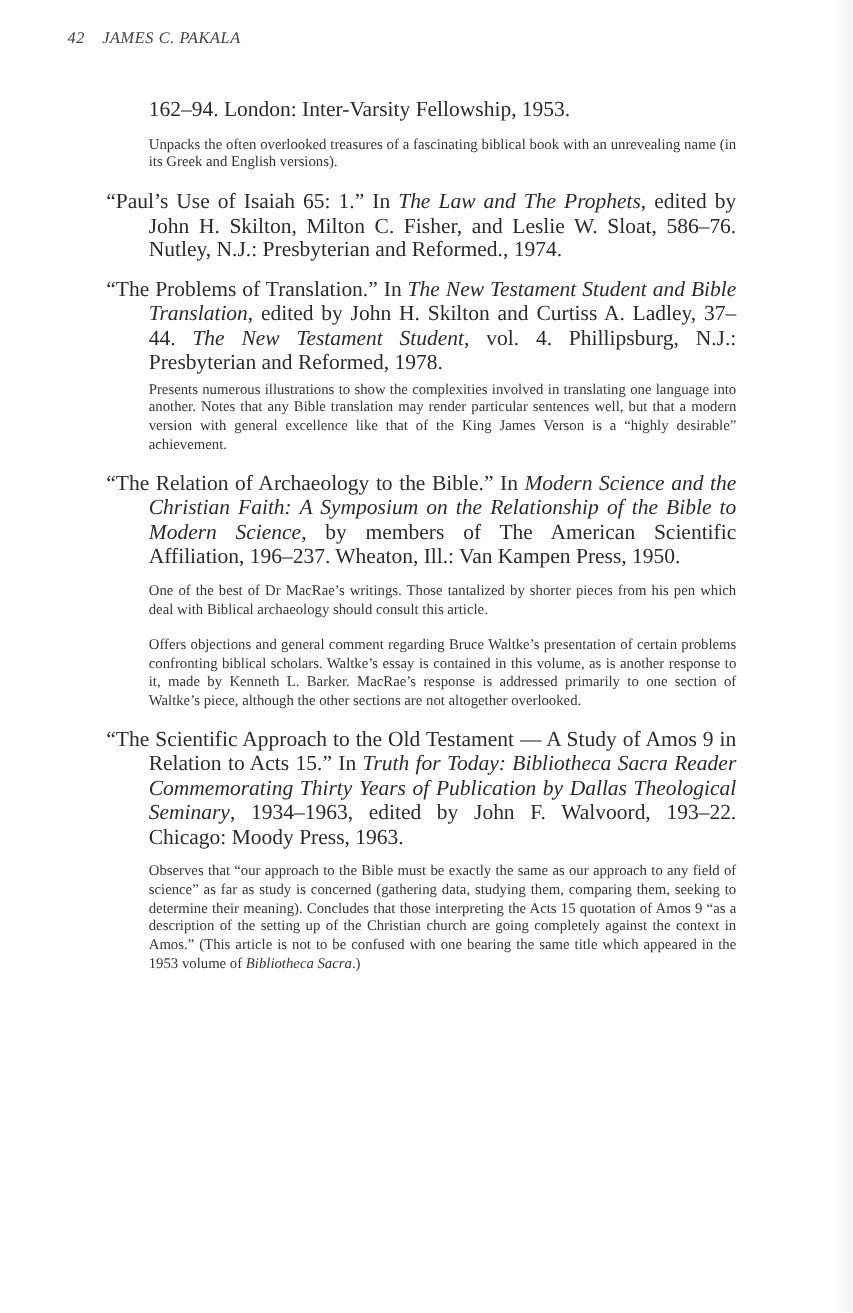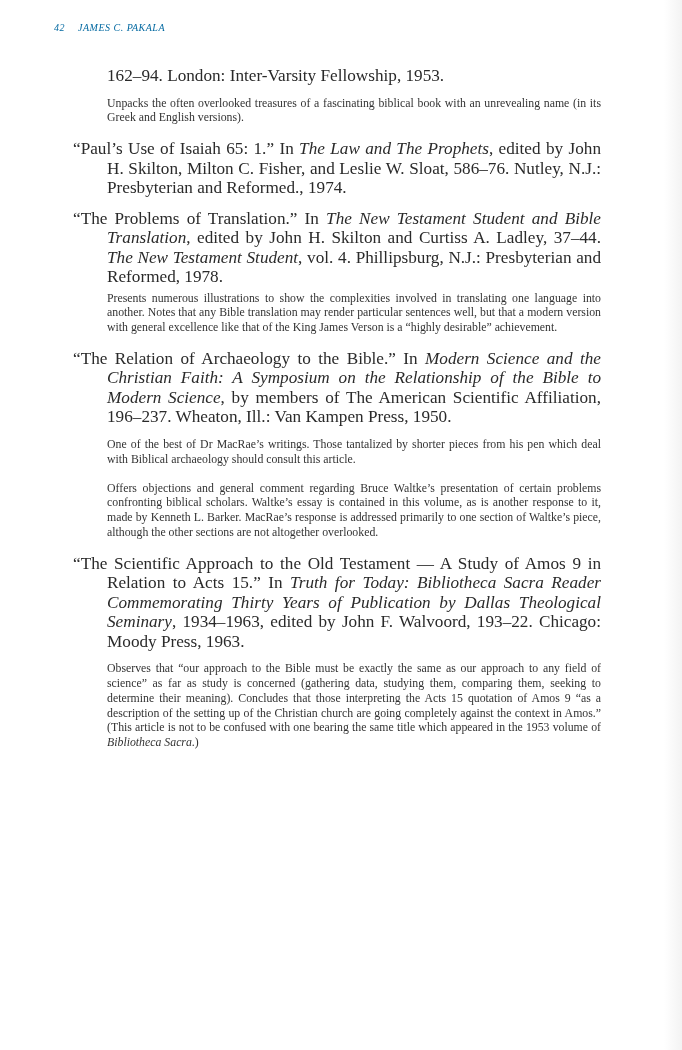--- a/index.html
+++ b/index.html
@@ -9,28 +9,28 @@
     font-family: "Liberation Serif", "DejaVu Serif", serif;
     color: #2a2a2a;
     position: relative;
   }
   .page-edge {
     position: absolute; right: 0; top: 0; width: 18px; height: 100%;
     background: linear-gradient(to right, #ffffff, #f3f3f3);
   }
   .running-head {
     position: absolute; left: 54px; top: 22px;
-    font-style: italic; font-size: 10px; letter-spacing: 0.5px;
-    color: #0369a1;
+    font-style: italic; font-size: 13px; letter-spacing: 0.5px;
+    color: #404040;
   }
   .running-head .pg { margin-right: 10px; }
   .content {
     position: absolute; left: 73px; top: 66px; width: 528px;
   }
-  .entry { margin: 0; }
+  .entry { margin: 12px; }
   .citation {
     font-size: 17.2px; line-height: 19.5px;
     text-align: justify;
     padding-left: 34px; text-indent: -34px;
     margin: 0;
   }
   .citation.cont { padding-left: 34px; text-indent: 0; }
   .annotation {
     font-size: 11.8px; line-height: 14.8px;
     text-align: justify;

